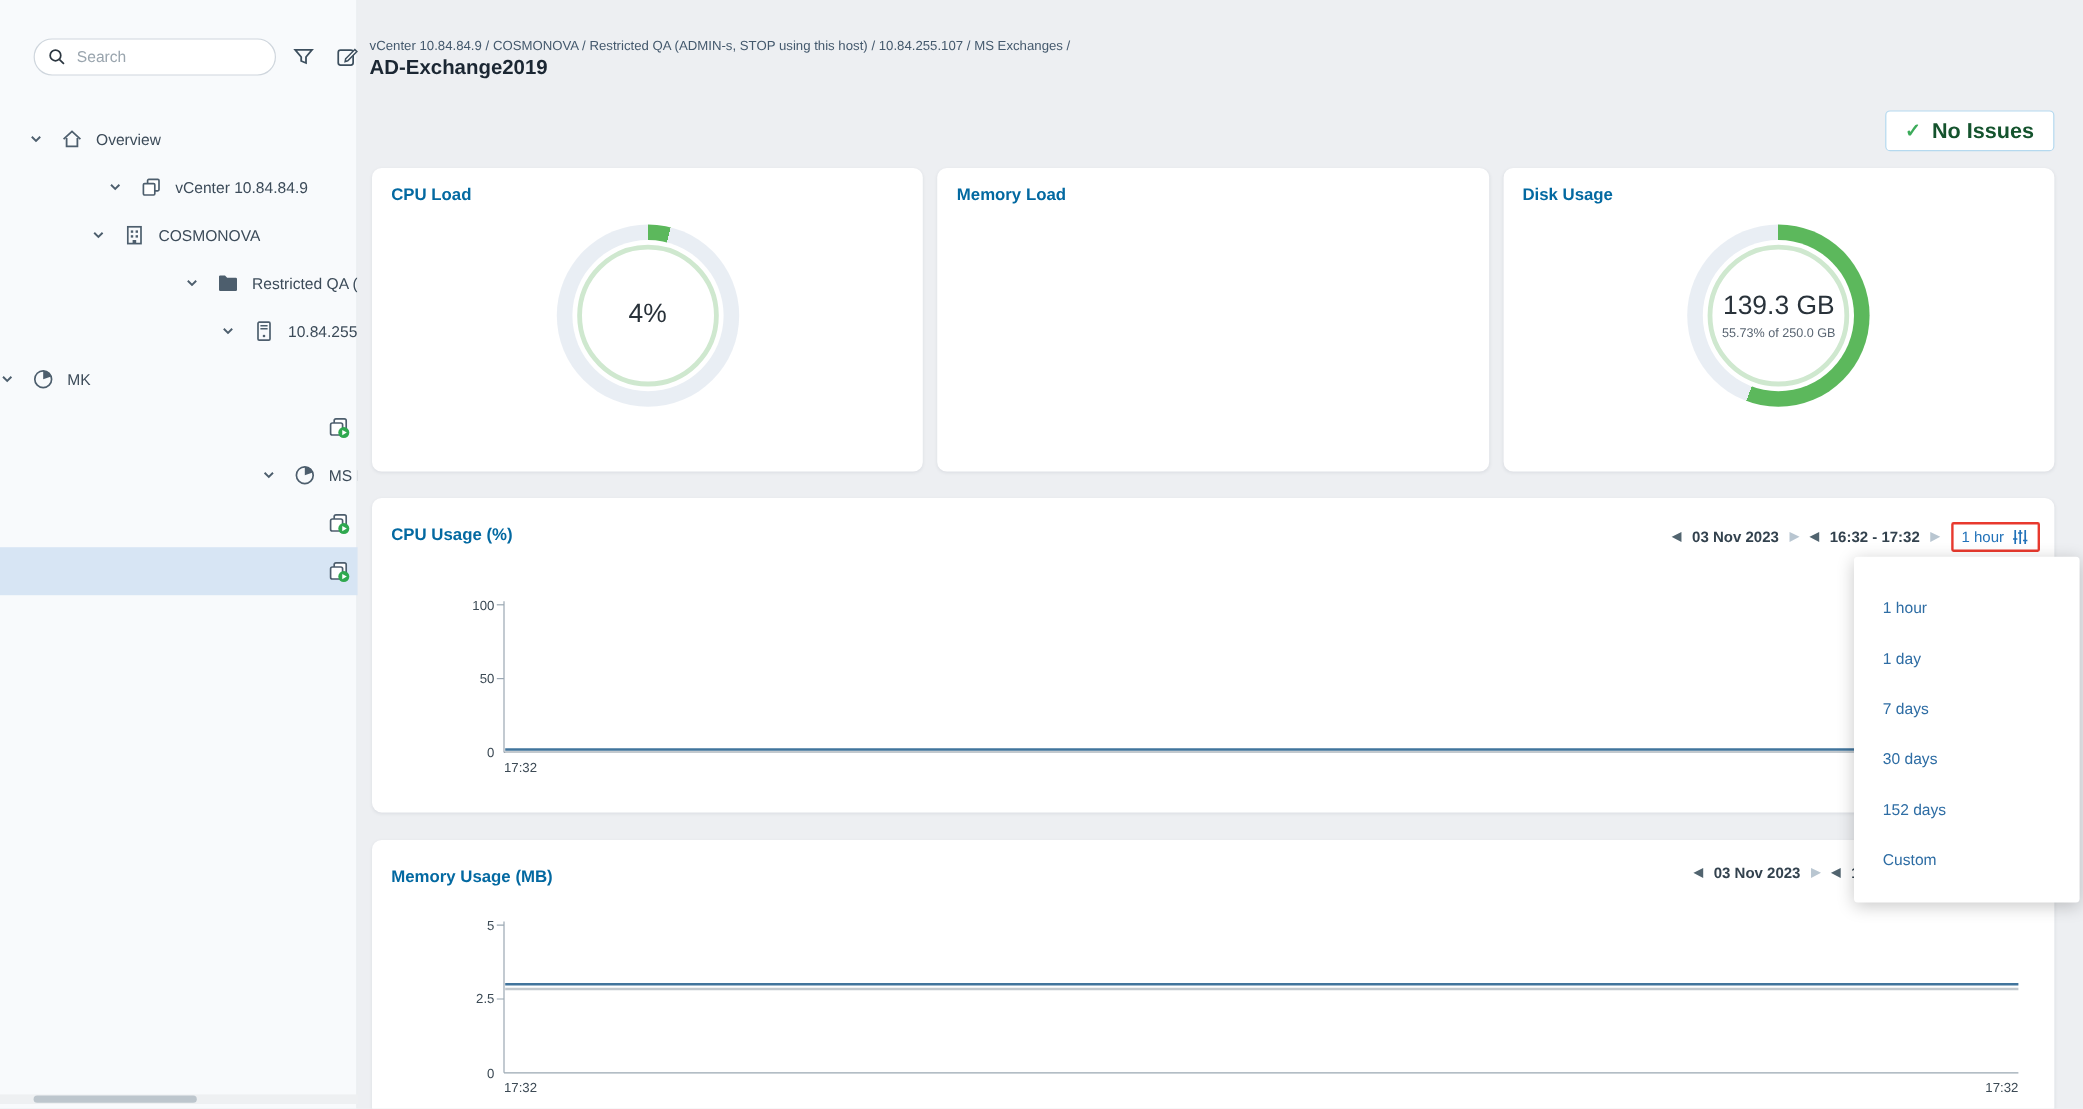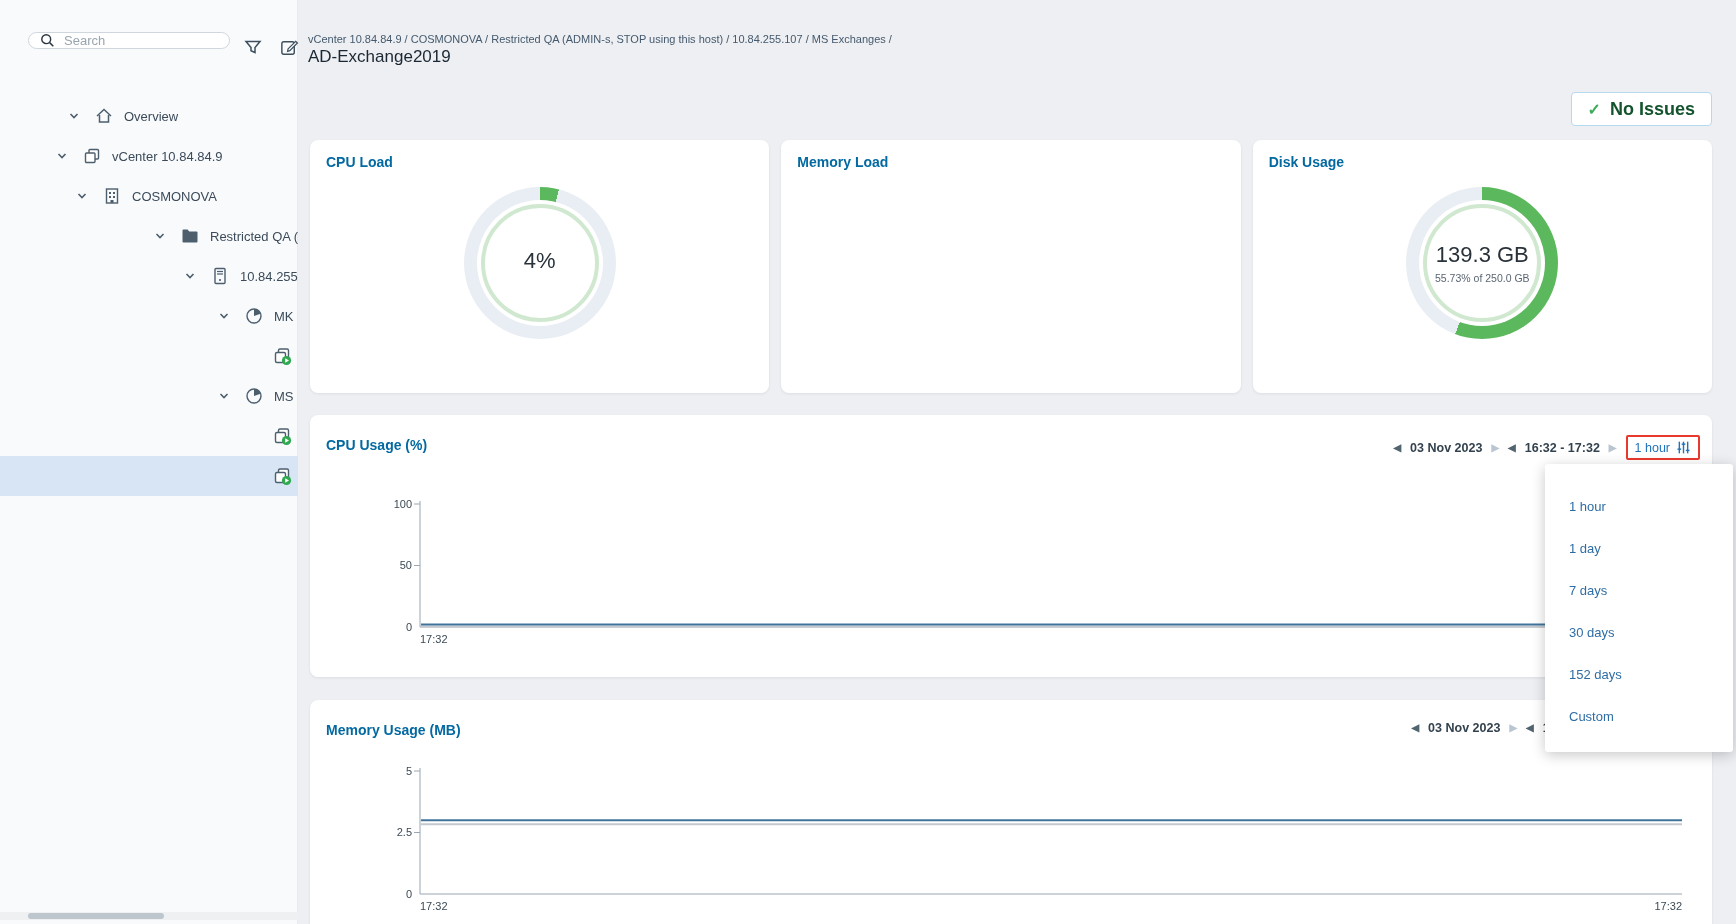--- a/index.html
+++ b/index.html
@@ -3,40 +3,40 @@
 <meta charset="utf-8">
 <style>
   * { margin:0; padding:0; box-sizing:border-box; }
   html,body { width:1736px; height:924px; }
   body { font-family:"Liberation Sans", sans-serif; background:#edeff2; }
   .app { position:relative; width:1736px; height:924px; overflow:hidden; background:#edeff2; }
 
   
   .sidebar { position:absolute; left:0; top:0; width:298px; height:924px; background:#f8fafc; border-right:1px solid #e6e9ed; }
   .sb-top { position:absolute; left:0; top:0; width:298px; height:78px; }
-  .search-box { position:absolute; left:28px; top:32px; width:202px; height:17px; background:#fff; border:1px solid #cfd6dd; border-radius:16px; display:flex; align-items:center; padding:0 10px; }
+  .search-box { position:absolute; left:28px; top:32px; width:202px; height:31px; background:#fff; border:1px solid #cfd6dd; border-radius:16px; display:flex; align-items:center; padding:0 10px; }
   .search-box input { border:none; outline:none; flex:1; font-size:13px; color:#333; margin-left:8px; font-family:"Liberation Sans",sans-serif; background:transparent; }
   .search-box input::placeholder { color:#9aa5ae; }
   .sb-action { position:absolute; top:37px; cursor:pointer; }
   .sb-action.funnel { left:243px; }
   .sb-action.compose { left:279px; }
 
   .tree { position:absolute; left:0; top:96px; width:298px; }
   .trow { display:flex; align-items:center; height:40px; font-size:13px; color:#3c4b59; white-space:nowrap; overflow:hidden; cursor:pointer; }
   .trow.selected { background:#d7e5f4; }
   .chev { width:14px; flex:none; margin-right:12px; display:flex; align-items:center; }
   .ticon { width:20px; height:20px; flex:none; margin-right:10px; display:flex; align-items:center; }
   .tlabel { overflow:hidden; }
 
   .hscroll { position:absolute; left:0; bottom:4px; width:298px; height:8px; background:#eef0f2; }
   .hscroll .thumb { position:absolute; left:28px; top:1px; width:136px; height:6px; border-radius:3px; background:#bdc6cd; }
 
   
   .breadcrumb { position:absolute; left:308px; top:33px; font-size:11px; color:#44596d; }
-  .page-title { position:absolute; left:308px; top:47px; font-size:17px; font-weight:normal; color:#1b2733; }
+  .page-title { position:absolute; left:308px; top:47px; font-size:17px; font-weight:bold; color:#1b2733; }
   .no-issues { position:absolute; right:24px; top:92px; height:34px; background:#fff; border:1px solid #b5d9ef; border-radius:4px; display:flex; align-items:center; gap:9px; padding:0 16px; cursor:pointer; font-family:"Liberation Sans",sans-serif; }
   .no-issues .check { color:#3cab5a; font-size:16px; font-weight:bold; }
   .no-issues .lbl { color:#14532d; font-size:18px; font-weight:bold; }
 
   
   .card { background:#fff; border-radius:8px; box-shadow:0 1px 3px rgba(24,39,58,.08); position:absolute; }
   .gauges { position:absolute; left:310px; top:140px; width:1402px; height:253px; display:flex; gap:12px; }
   .gauge-card { position:relative; flex:1; background:#fff; border-radius:8px; box-shadow:0 1px 3px rgba(24,39,58,.08); }
   .card-title { position:absolute; left:16px; top:14px; font-size:14px; font-weight:bold; color:#0369a1; }
 
@@ -92,36 +92,36 @@
       <span class="sb-action compose">
         <svg viewBox="0 0 22 22" width="21" height="21">
             <rect x="3" y="5" width="13" height="13" rx="2" fill="none" stroke="#3d4f5e" stroke-width="1.5"></rect>
             <path d="M9.5 12.5 L17.5 4.5 L19.3 6.3 L11.3 14.3 L9 15 Z" fill="#fff" stroke="#3d4f5e" stroke-width="1.3"></path>
           </svg>
       </span>
     </div>
 
     <nav class="tree">
 
-      <div class="trow" style="padding-left:68px">
+      <div class="trow" style="padding-left:24px">
         <span class="chev">
             <svg viewBox="0 0 12 12" width="12" height="12">
               <path d="M2.5 4 L6 7.5 L9.5 4" fill="none" stroke="#4d5e6d" stroke-width="1.6"></path>
             </svg>
           </span>
         <span class="ticon">
             <svg viewBox="0 0 20 20" width="20" height="20">
               <path d="M3 10 L10 3.5 L17 10" fill="none" stroke="#4d5e6d" stroke-width="1.5"></path>
               <path d="M5.5 9 V16 H14.5 V9" fill="none" stroke="#4d5e6d" stroke-width="1.5"></path>
             </svg>
           </span>
         <span class="tlabel">Overview</span>
       </div>
 
-      <div class="trow" style="padding-left:56px">
+      <div class="trow" style="padding-left:90px">
         <span class="chev">
             <svg viewBox="0 0 12 12" width="12" height="12">
               <path d="M2.5 4 L6 7.5 L9.5 4" fill="none" stroke="#4d5e6d" stroke-width="1.6"></path>
             </svg>
           </span>
         <span class="ticon">
             <svg viewBox="0 0 20 20" width="20" height="20">
               <rect x="7" y="3.5" width="9.5" height="9.5" rx="1" fill="#fff" stroke="#4d5e6d" stroke-width="1.4"></rect>
               <rect x="3.5" y="7" width="9.5" height="9.5" rx="1" fill="#fff" stroke="#4d5e6d" stroke-width="1.4"></rect>
             </svg>
@@ -172,21 +172,21 @@
             <svg viewBox="0 0 20 20" width="20" height="20">
               <rect x="5" y="2.5" width="10" height="15" rx="1" fill="none" stroke="#4d5e6d" stroke-width="1.4"></rect>
               <line x1="7" y1="5.5" x2="13" y2="5.5" stroke="#4d5e6d" stroke-width="1.2"></line>
               <line x1="7" y1="8" x2="13" y2="8" stroke="#4d5e6d" stroke-width="1.2"></line>
               <circle cx="10" cy="14" r="1.1" fill="#4d5e6d"></circle>
             </svg>
           </span>
         <span class="tlabel">10.84.255.10</span>
       </div>
 
-      <div class="trow" style="padding-left:218px">
+      <div class="trow" style="">
         <span class="chev">
             <svg viewBox="0 0 12 12" width="12" height="12">
               <path d="M2.5 4 L6 7.5 L9.5 4" fill="none" stroke="#4d5e6d" stroke-width="1.6"></path>
             </svg>
           </span>
         <span class="ticon">
             <svg viewBox="0 0 20 20" width="20" height="20">
               <circle cx="10" cy="10" r="7" fill="none" stroke="#4d5e6d" stroke-width="1.4"></circle>
               <path d="M10 10 L10 3 A7 7 0 0 1 16.6 7.8 Z" fill="#4d5e6d"></path>
             </svg>

